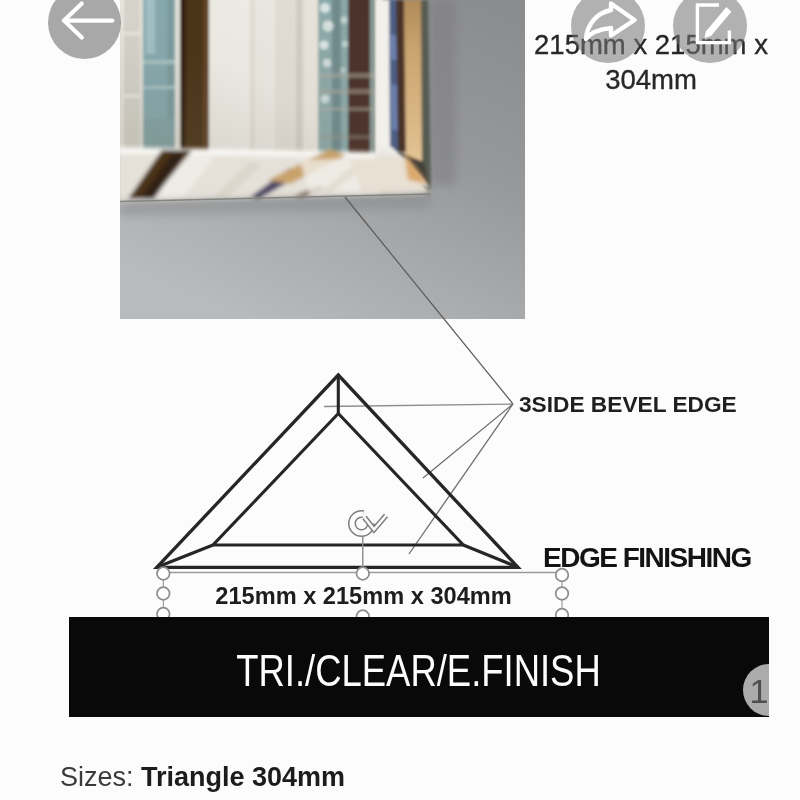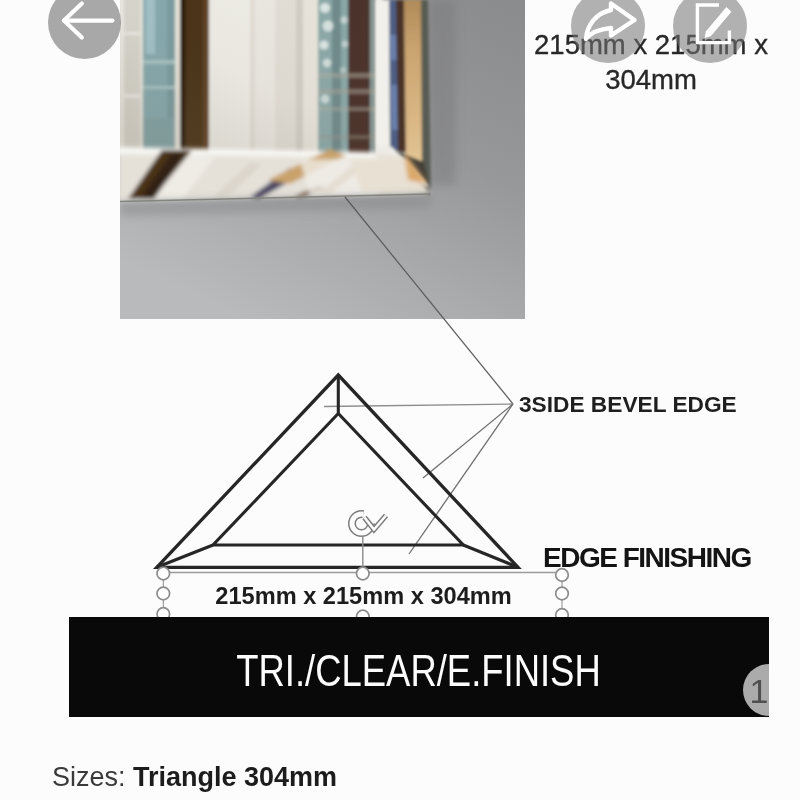--- a/index.html
+++ b/index.html
@@ -212,15 +212,15 @@
   <circle cx="608" cy="26" r="37" fill="rgba(118,118,118,0.56)"></circle>
   <path d="M 586 39 C 587 24 597 13 611 10 L 611 3.5 L 634.5 20 L 611 35.5 L 611 28 C 600 29 590.5 33 586 39 Z" fill="none" stroke="#ffffff" stroke-width="4.4" stroke-linejoin="round"></path>
 </svg>
 
 <svg class="abs" style="left:673px;top:-12px" width="76" height="76" viewBox="673 -12 76 76">
   <circle cx="710" cy="26" r="37" fill="rgba(118,118,118,0.56)"></circle>
   <path d="M 719 5 L 697.4 5 L 697.4 42.6 L 729.4 42.6 L 729.4 30.5" fill="none" stroke="#ffffff" stroke-width="3.4"></path>
   <polygon points="726.4,7.0 731.4,11.8 711,36 704.6,38 705.8,31.6" fill="#ffffff"></polygon>
 </svg>
 
-<div class="abs" style="left:52px;top:762px;font-size:27px;color:#3a3a3a;">Sizes: <span style="font-weight:bold;color:#1c1c1c;">Triangle 304mm</span></div>
+<div class="abs" style="left:60px;top:762px;font-size:27px;color:#3a3a3a;">Sizes: <span style="font-weight:bold;color:#1c1c1c;">Triangle 304mm</span></div>
 
 </div>
 
 </body></html>

